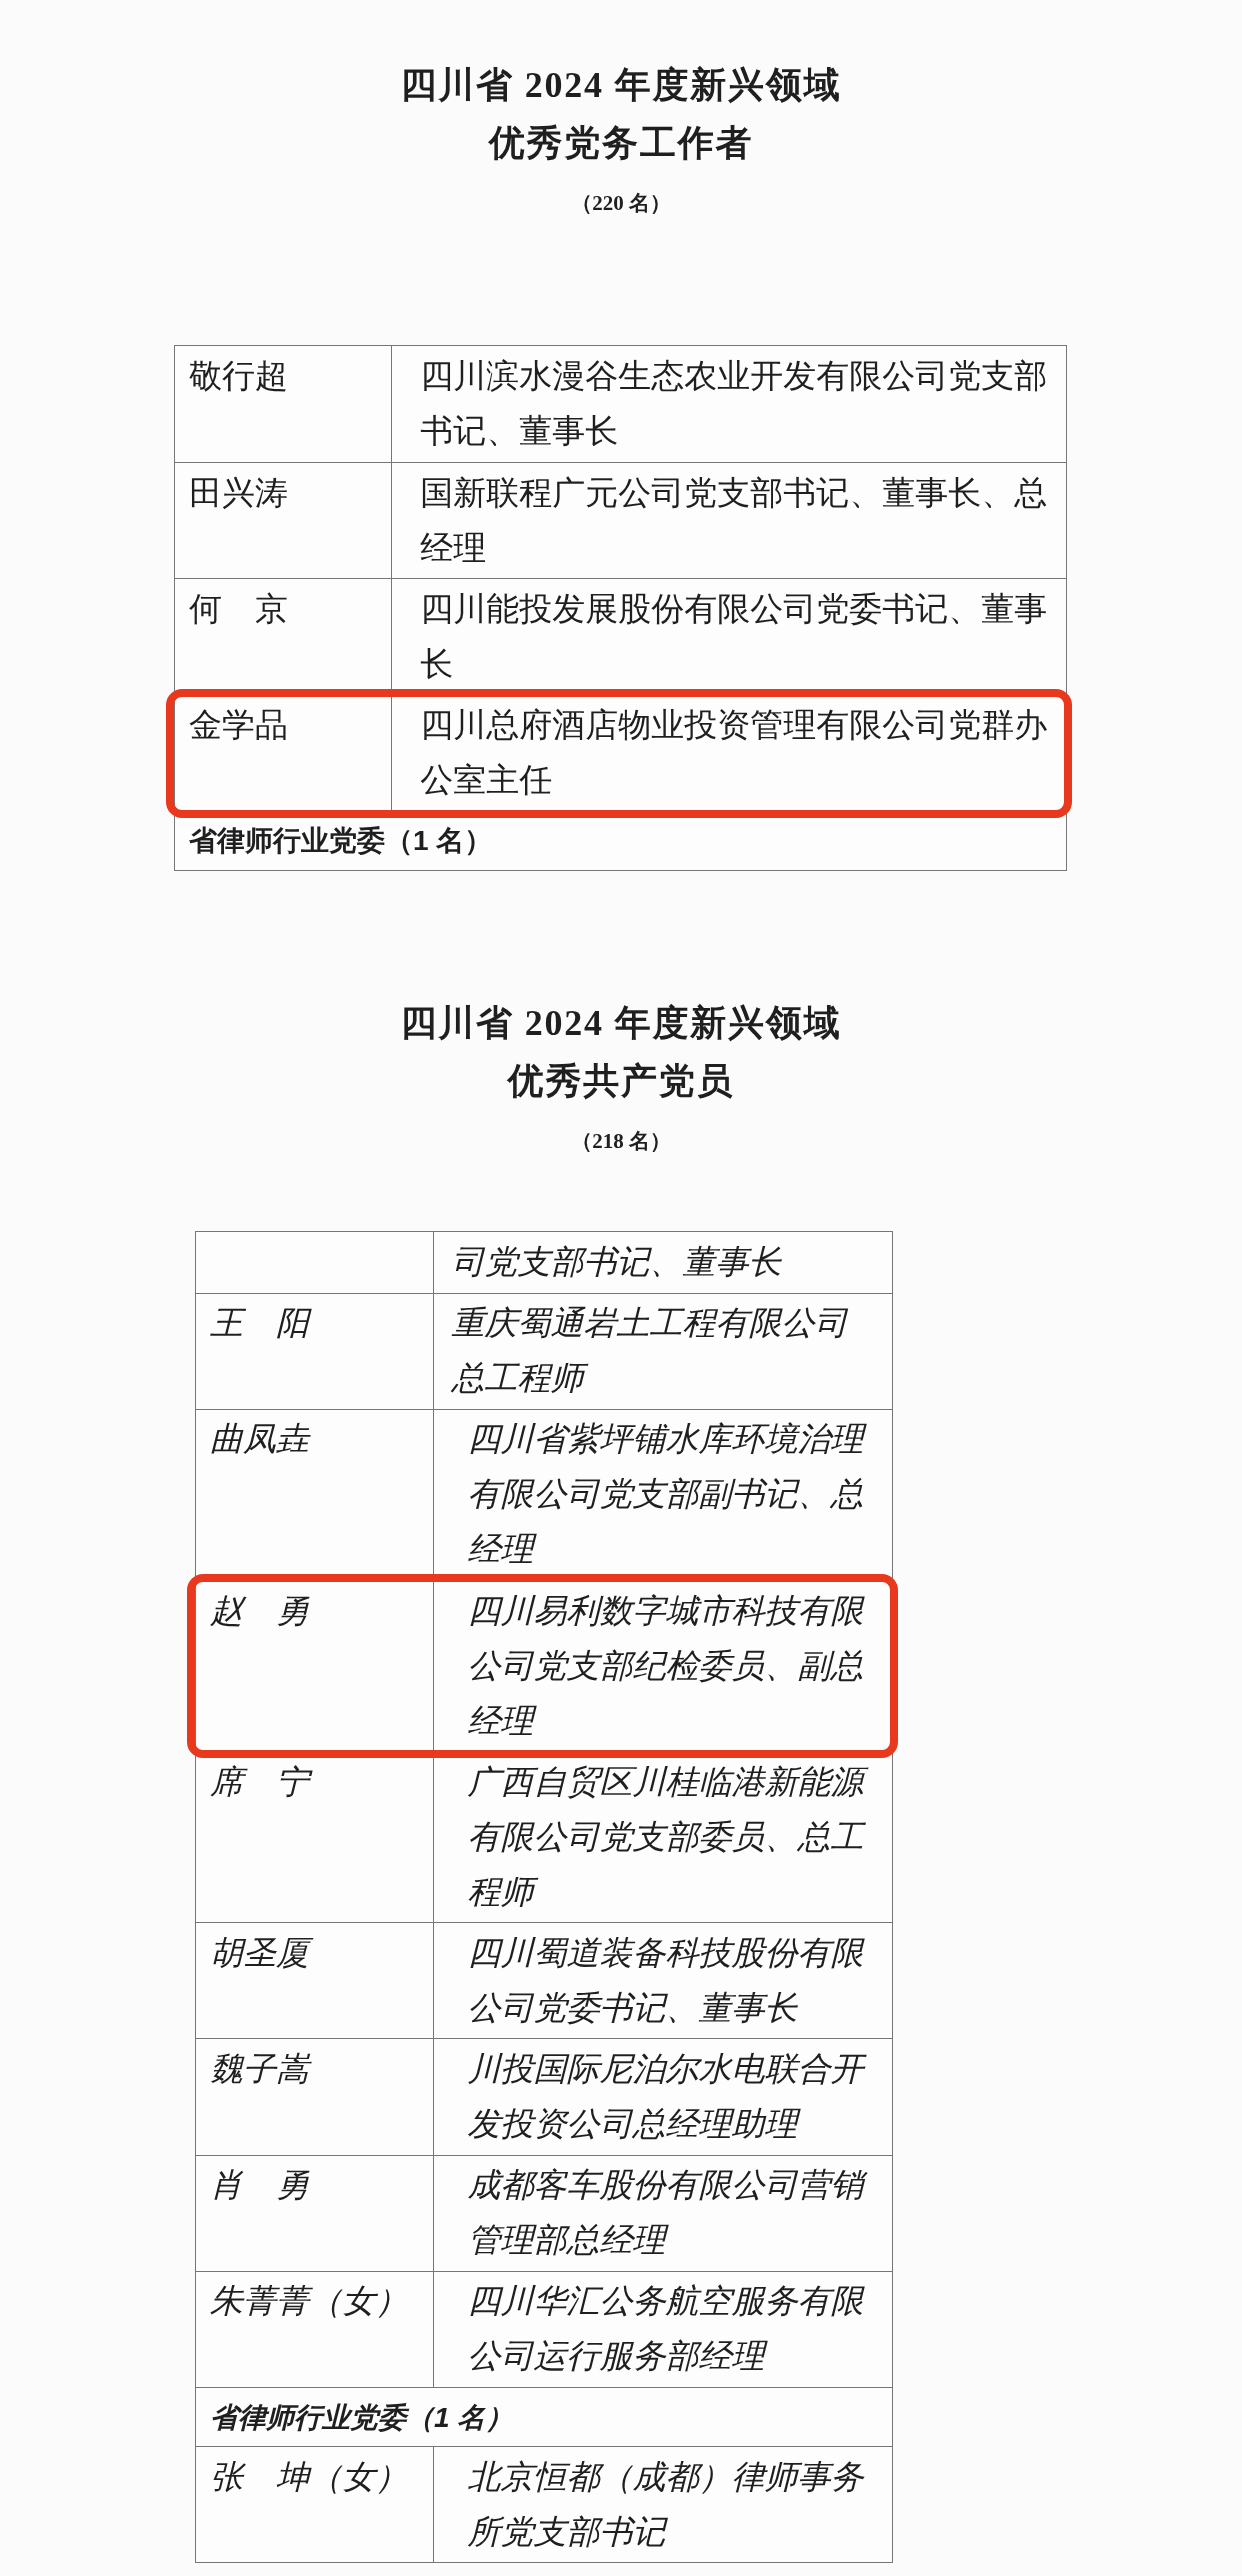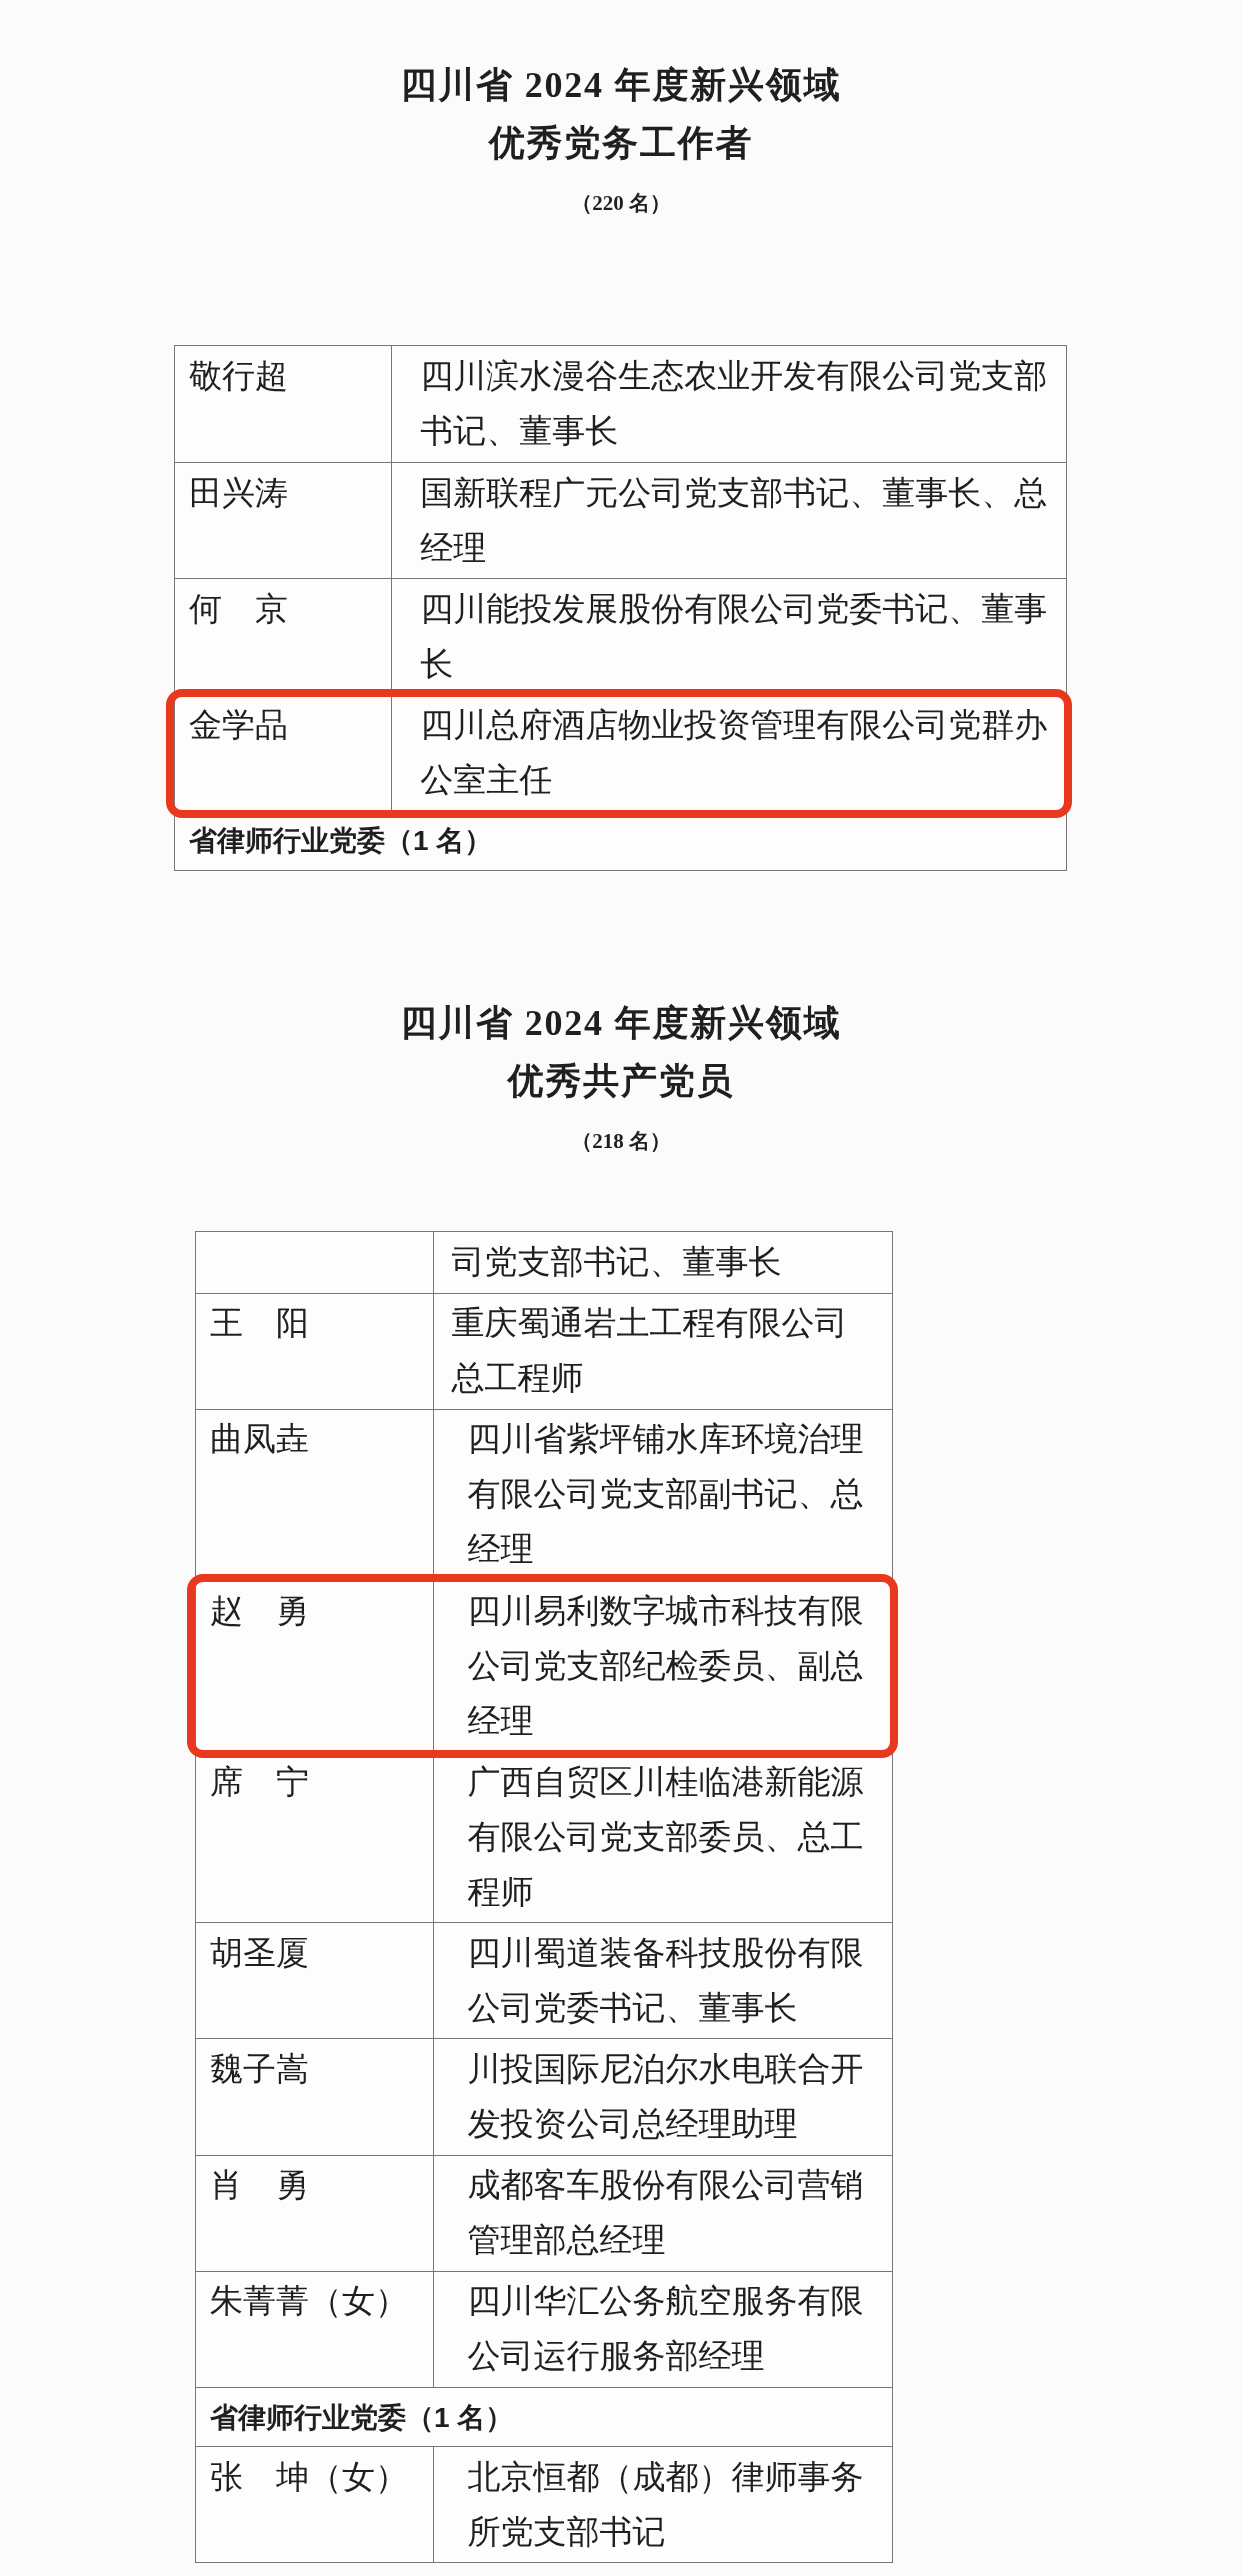--- a/index.html
+++ b/index.html
@@ -10,21 +10,21 @@
     font-family: "Liberation Serif", "DejaVu Serif", serif;
     overflow: hidden;
   }
   .titles { text-align: center; }
   .s1 .titles { padding-top: 56px; }
   .s2 .titles { margin-top: 123px; }
   .title-line { font-size: 36px; font-weight: bold; line-height: 58px; letter-spacing: 1.8px; }
   .count { font-size: 21px; font-weight: bold; margin-top: 12.3px; line-height: 39px; }
   .table { background: #fdfdfd; border: 1.8px solid #767676; }
   .t1 { width: 893px; margin: 122px 0 0 174px; }
-  .t2 { width: 698px;  margin: 70px  0 0 195px; }
+  .t2 { width: 698px;  margin: 70px  0 0 195px; font-style: italic; }
   .row { display: flex; position: relative; min-height: 60px; }
   .row + .row { border-top: 1.8px solid #767676; }
   .row.tall { min-height: 116px; gap: 16px; }
   .cell { font-size: 33px; line-height: 55px; padding-top: 2.6px; padding-bottom: 2.6px; }
   .cell-name { padding-left: 14px; border-right: 1.8px solid #767676; white-space: nowrap; }
   .t1 .cell-name { flex: 0 0 217px; }
   .t2 .cell-name { flex: 0 0 238px; }
   .cell-role { flex: 1 1 auto; }
   .t1 .cell-role { padding-left: 12.3px; padding-right: 10.5px; }
   .t2 .cell-role { padding-left: 17.5px; padding-right: 19px; }

